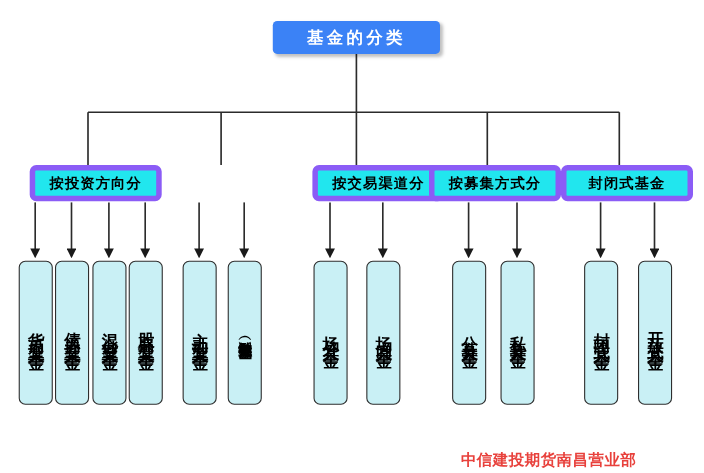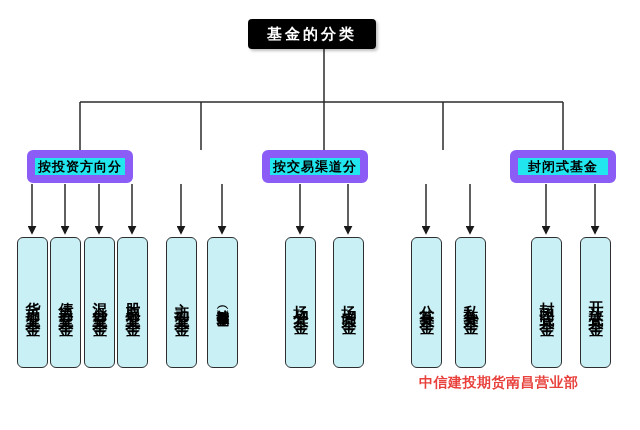--- a/index.html
+++ b/index.html
@@ -2,42 +2,42 @@
 <html><head>
 <meta charset="utf-8">
 <style>
   html,body { margin:0; padding:0; }
   .stage {
     position:relative; width:640px; height:430px; background:#ffffff;
     font-family:"DejaVu Sans","Liberation Sans",sans-serif; overflow:hidden;
   }
   .stage svg { position:absolute; left:0; top:0; }
   .root-node {
-    position:absolute; left:248px; top:19px; width:128px; height:30px;
-    background:#000000; color:#ffffff; font-weight:bold; font-size:15px;
+    position:absolute; left:248px; top:19px; width:152px; height:30px;
+    background:#3b82f6; color:#ffffff; font-weight:bold; font-size:15px;
     letter-spacing:3px; border-radius:4px;
     display:flex; align-items:center; justify-content:center;
     box-shadow:2px 2px 3px rgba(0,0,0,0.25);
   }
   .cat-node {
-    position:absolute; top:150px; width:106px; height:33px; box-sizing:border-box;
-    background:#21e6ee; border:8px solid #8b5cf6; border-radius:6px;
+    position:absolute; top:150px; width:120px; height:33px; box-sizing:border-box;
+    background:#21e6ee; border:5px solid #8b5cf6; border-radius:6px;
     color:#000; font-weight:bold; font-size:13px; letter-spacing:1px;
     display:flex; align-items:center; justify-content:center;
   }
   .leaf-node {
     position:absolute; top:237px; width:31px; height:131px; box-sizing:border-box;
     background:#c9f0f5; border:1.5px solid #2e2e2e; border-radius:6px;
     color:#000; font-weight:bold; font-size:15px;
     writing-mode:vertical-rl; text-orientation:mixed; letter-spacing:5px;
     display:flex; align-items:center; justify-content:center;
   }
   .leaf-node.long { font-size:12.5px; letter-spacing:0.5px; }
   .watermark {
-    position:absolute; left:419px; top:374px;
+    position:absolute; left:419px; top:410px;
     color:#e8413c; font-weight:bold; font-size:14px; letter-spacing:0.5px;
   }
 </style>
 </head>
 <body>
 
 <div class="stage">
 
   <svg width="640" height="430" viewBox="0 0 640 430">
     <defs>
@@ -69,21 +69,22 @@
       <line x1="470" y1="184" x2="470" y2="233" marker-end="url(#arrow)"></line>
 
       <line x1="546" y1="184" x2="546" y2="233" marker-end="url(#arrow)"></line>
       <line x1="595" y1="184" x2="595" y2="233" marker-end="url(#arrow)"></line>
     </g>
   </svg>
 
   <div class="root-node">基金的分类</div>
 
   <div class="cat-node" style="left:27px">按投资方向分</div>
-  <div class="cat-node" style="left:262px">按交易渠道分</div>
+  <div class="cat-node" style="left:284px">按交易渠道分</div>
+  <div class="cat-node" style="left:390px">按募集方式分</div>
   <div class="cat-node" style="left:510px">封闭式基金</div>
 
   <div class="leaf-node" style="left:17px">货币型基金</div>
   <div class="leaf-node" style="left:50px">债券型基金</div>
   <div class="leaf-node" style="left:84px">混合型基金</div>
   <div class="leaf-node" style="left:117px">股票型基金</div>
 
   <div class="leaf-node" style="left:166px">主动型基金</div>
   <div class="leaf-node long" style="left:207px">被动型（指数）基金</div>
 

